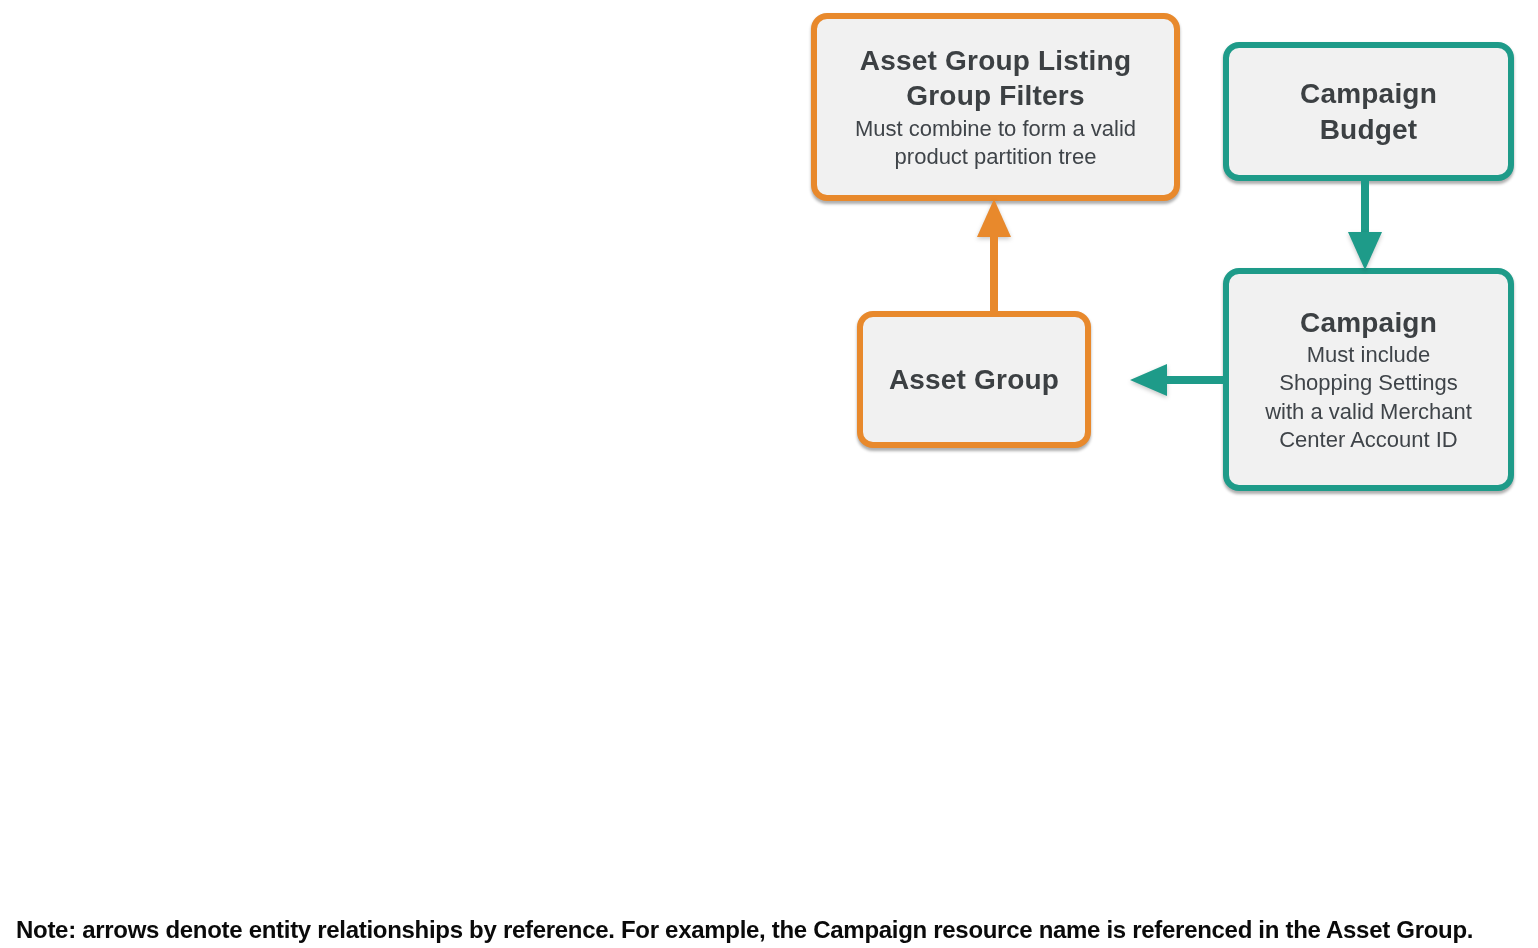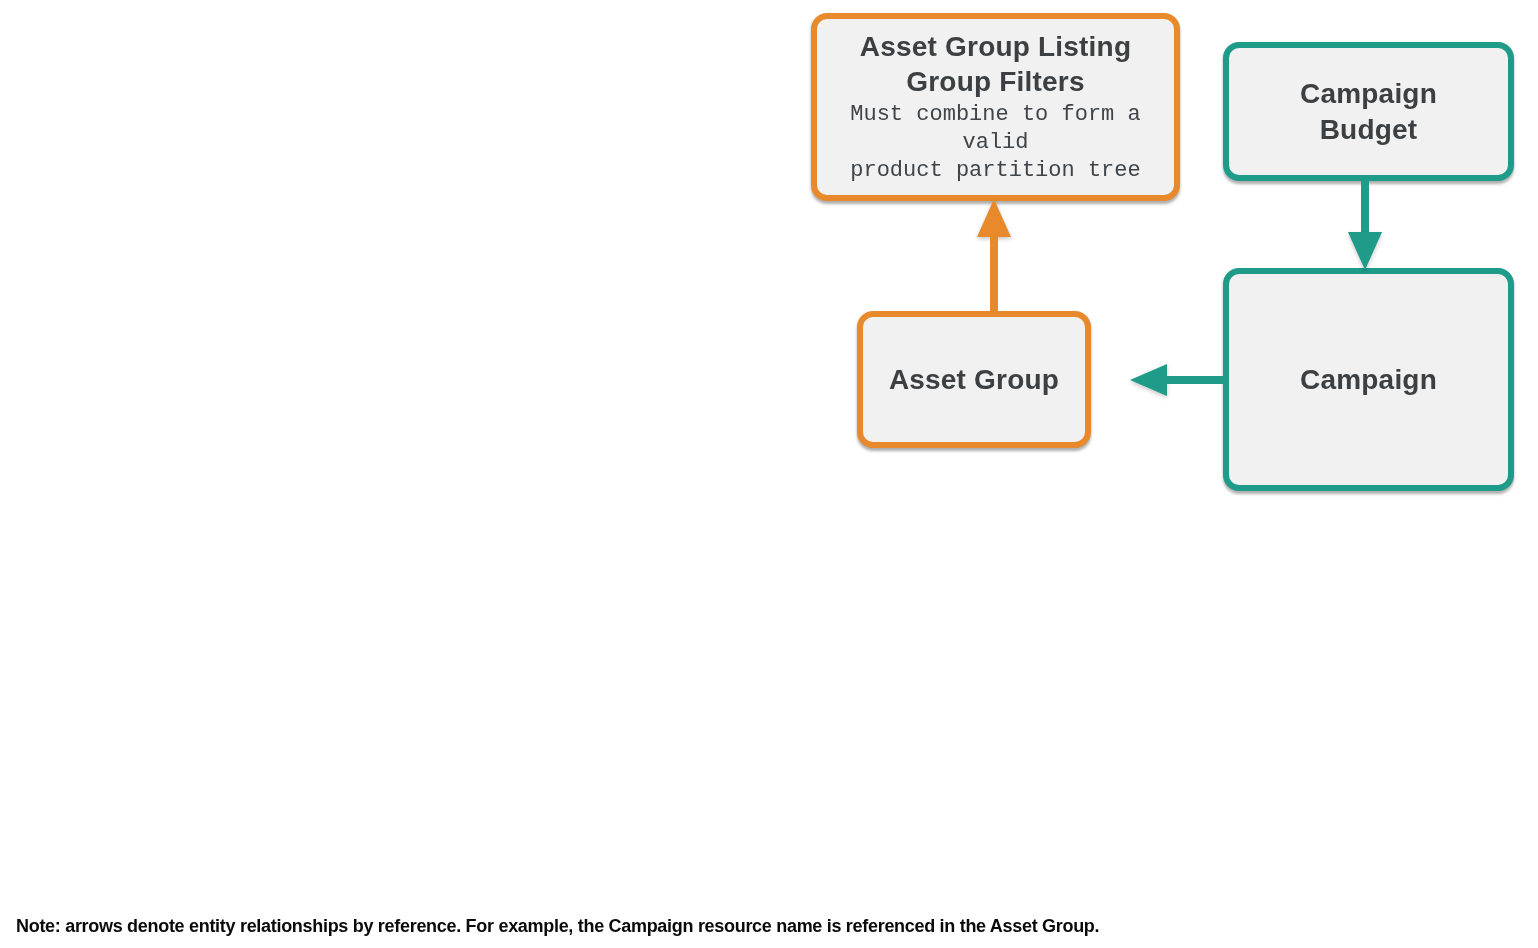--- a/index.html
+++ b/index.html
@@ -47,21 +47,20 @@
     color: var(--title-color);
     white-space: pre-line;
     letter-spacing: 0.2px;
   }
   .box-subtitle {
     font-size: 22px;
     line-height: 1.28;
     color: var(--subtitle-color);
     white-space: pre-line;
     margin-top: 1px;
-    font-family: Liberation Mono, monospace;
   }
 
   #box-listing-filters { left: 811px; top: 13px;  width: 369px; height: 188px; }
   #box-campaign-budget { left: 1223px; top: 42px; width: 291px; height: 139px; }
   #box-campaign        { left: 1223px; top: 268px; width: 291px; height: 223px; }
   #box-asset-group     { left: 857px; top: 311px; width: 234px; height: 137px; }
 
   
   .arrow-part { position: absolute; }
   .shaft-orange { background: var(--orange); }
@@ -96,21 +95,21 @@
     border-bottom: 16px solid transparent;
     border-right: 37px solid var(--teal);
   }
   #arrow-left-shaft { left: 1164px; top: 376px; width: 60px; height: 8px; }
 
   
   .note {
     position: absolute;
     left: 16px;
     top: 916px;
-    font-size: 18px;
+    font-size: 24px;
     font-weight: bold;
     letter-spacing: -0.3px;
     color: var(--note-color);
     white-space: nowrap;
   }
 </style>
 </head>
 <body>
 
 <div class="canvas">
@@ -122,20 +121,24 @@
 product partition tree</div>
   </div>
 
   <div class="box teal" id="box-campaign-budget">
     <div class="box-title">Campaign
 Budget</div>
   </div>
 
   <div class="box teal" id="box-campaign">
     <div class="box-title">Campaign</div>
+    <div class="box-subtitle">Must include
+Shopping Settings
+with a valid Merchant
+Center Account ID</div>
   </div>
 
   <div class="box orange" id="box-asset-group">
     <div class="box-title">Asset Group</div>
   </div>
 
   <div class="arrow-part arrow" id="arrow-up-head"></div>
   <div class="arrow-part shaft-orange" id="arrow-up-shaft"></div>
 
   <div class="arrow-part shaft-teal" id="arrow-down-shaft"></div>

